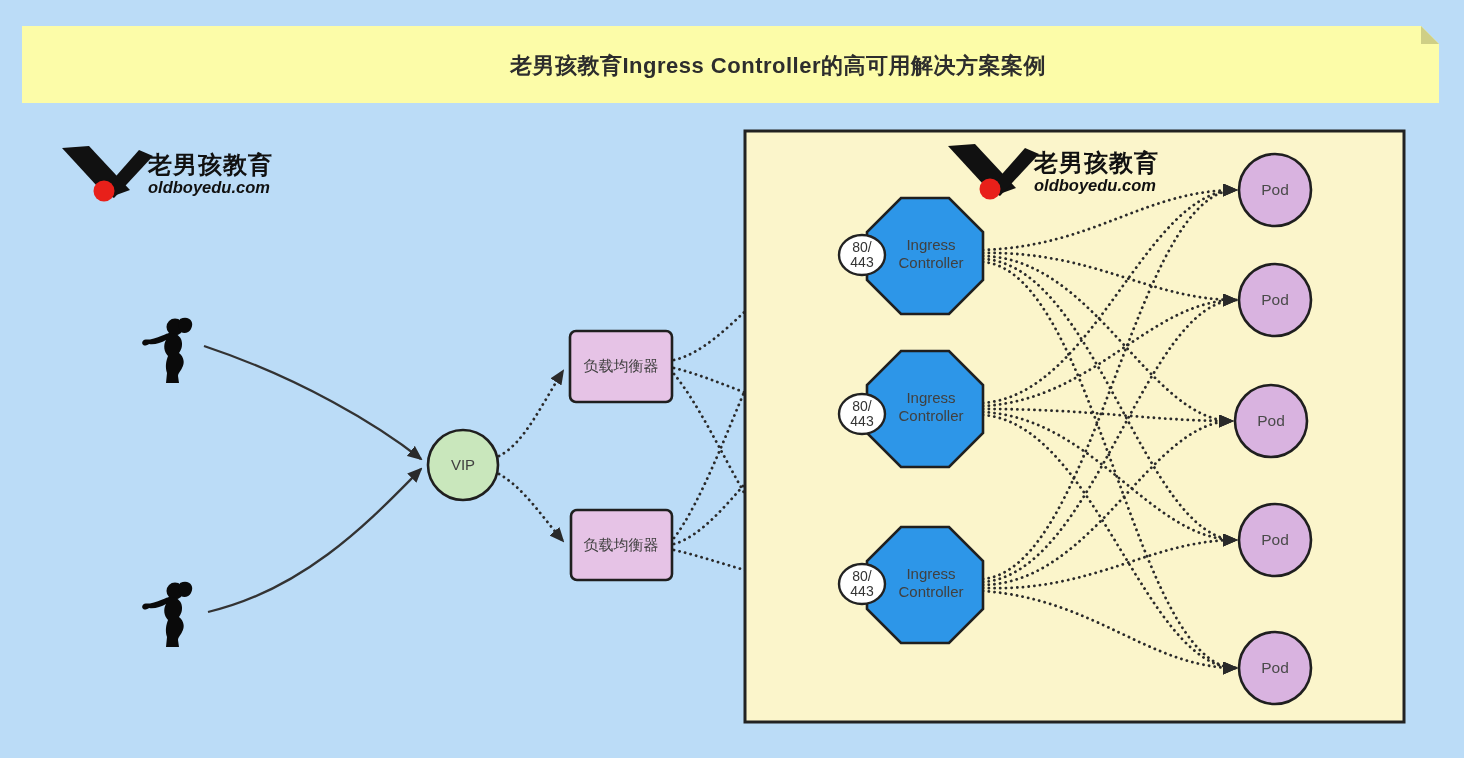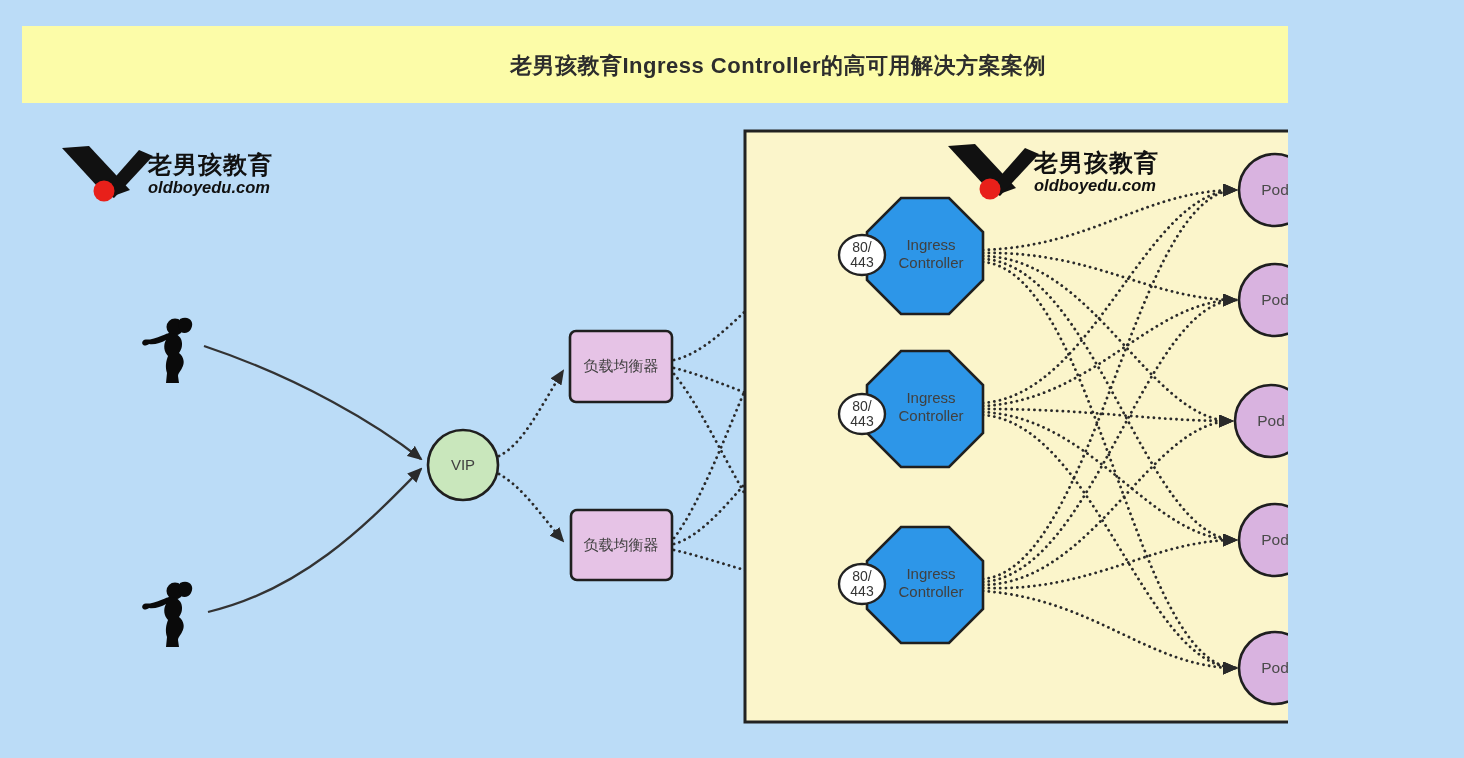--- a/index.html
+++ b/index.html
@@ -1,16 +1,16 @@
 <!DOCTYPE html>
 <html><head>
 <meta charset="utf-8">
 <style>
   html,body{margin:0;padding:0;background:#bbdcf7;}
-  #stage{position:relative;width:1288px;height:758px;background:#d946ef;overflow:hidden;text-decoration:underline;}
+  #stage{position:relative;width:1464px;height:758px;background:#d946ef;overflow:hidden;text-decoration:underline;}
   svg{display:block;}
   text{font-family:"Liberation Sans",sans-serif;fill:#3d3d3d;}
   .title{font-size:22px;font-weight:700;fill:#2d2d2d;letter-spacing:.5px;}
   .logo-cn{font-size:24px;font-weight:700;fill:#111;letter-spacing:1px;}
   .logo-dom{font-size:16.5px;font-weight:700;font-style:italic;fill:#111;}
   .node-label{font-size:15px;fill:#404040;}
   .port-label{font-size:14px;fill:#333;}
   .pod-label{font-size:15.5px;fill:#4a4a4a;}
   .dotted{fill:none;stroke:#2a2a2a;stroke-width:2.8;stroke-dasharray:0.1 5.6;stroke-linecap:round;}
   .solid{fill:none;stroke:#333;stroke-width:2.3;}

